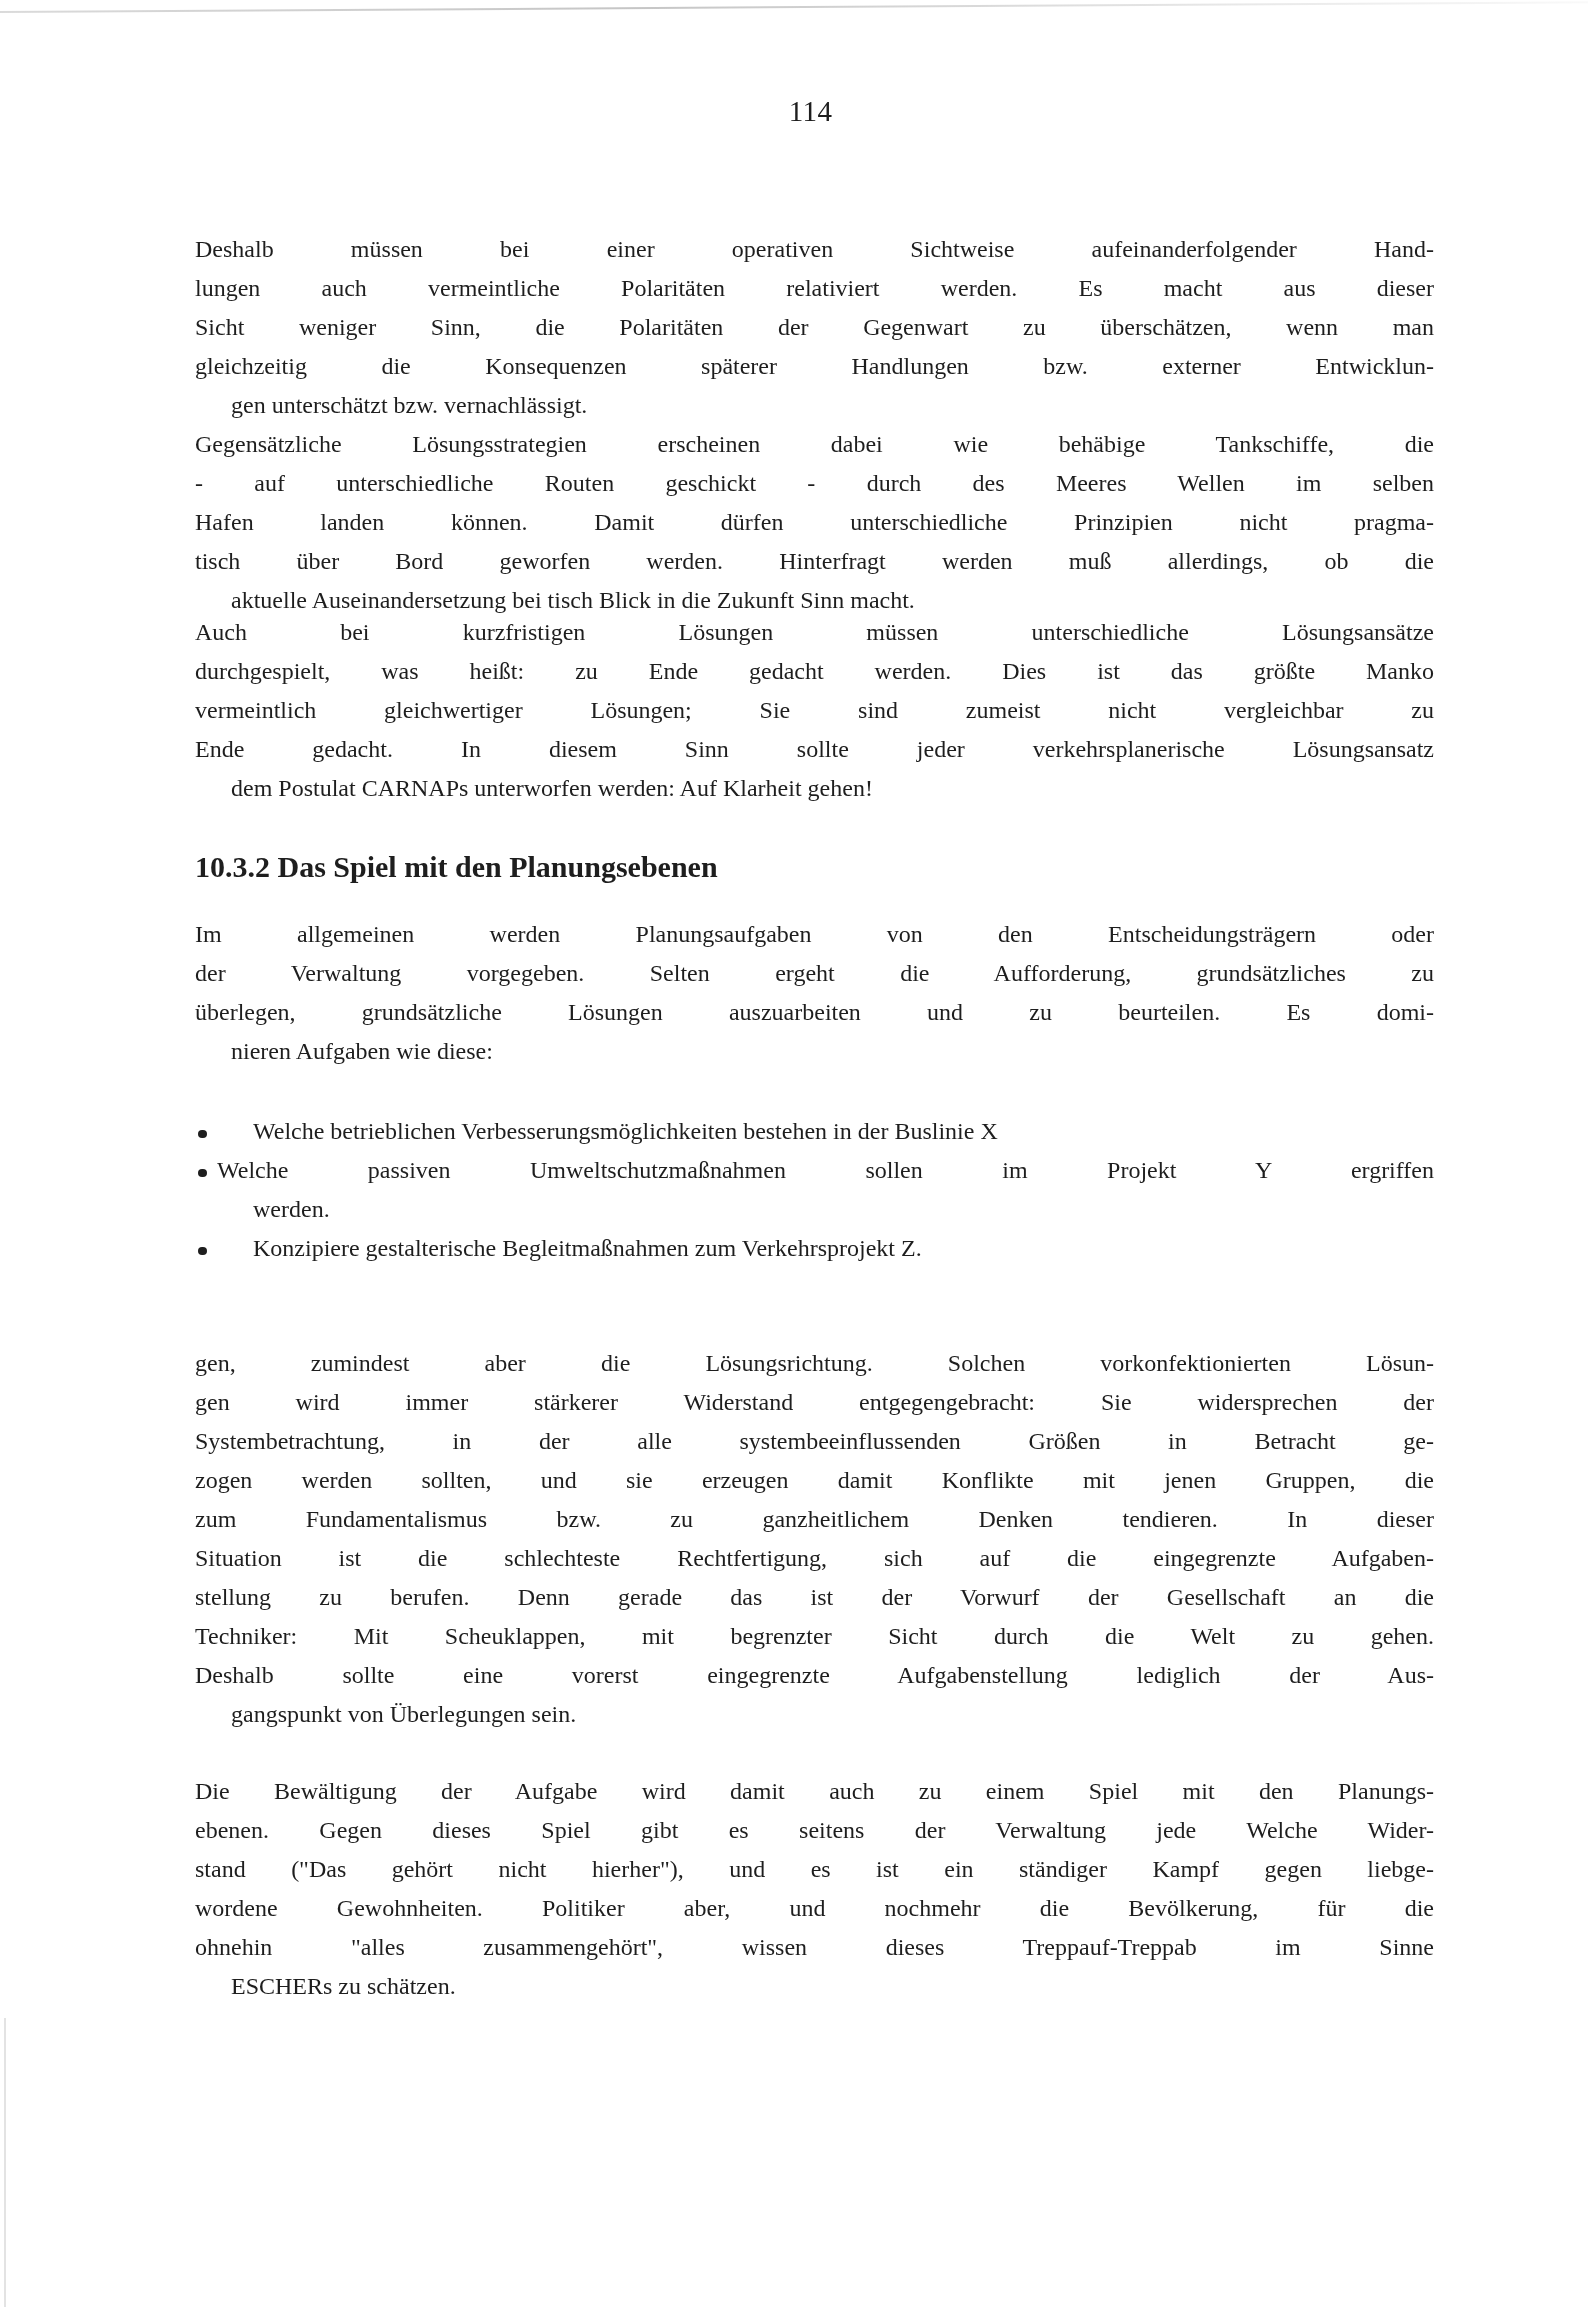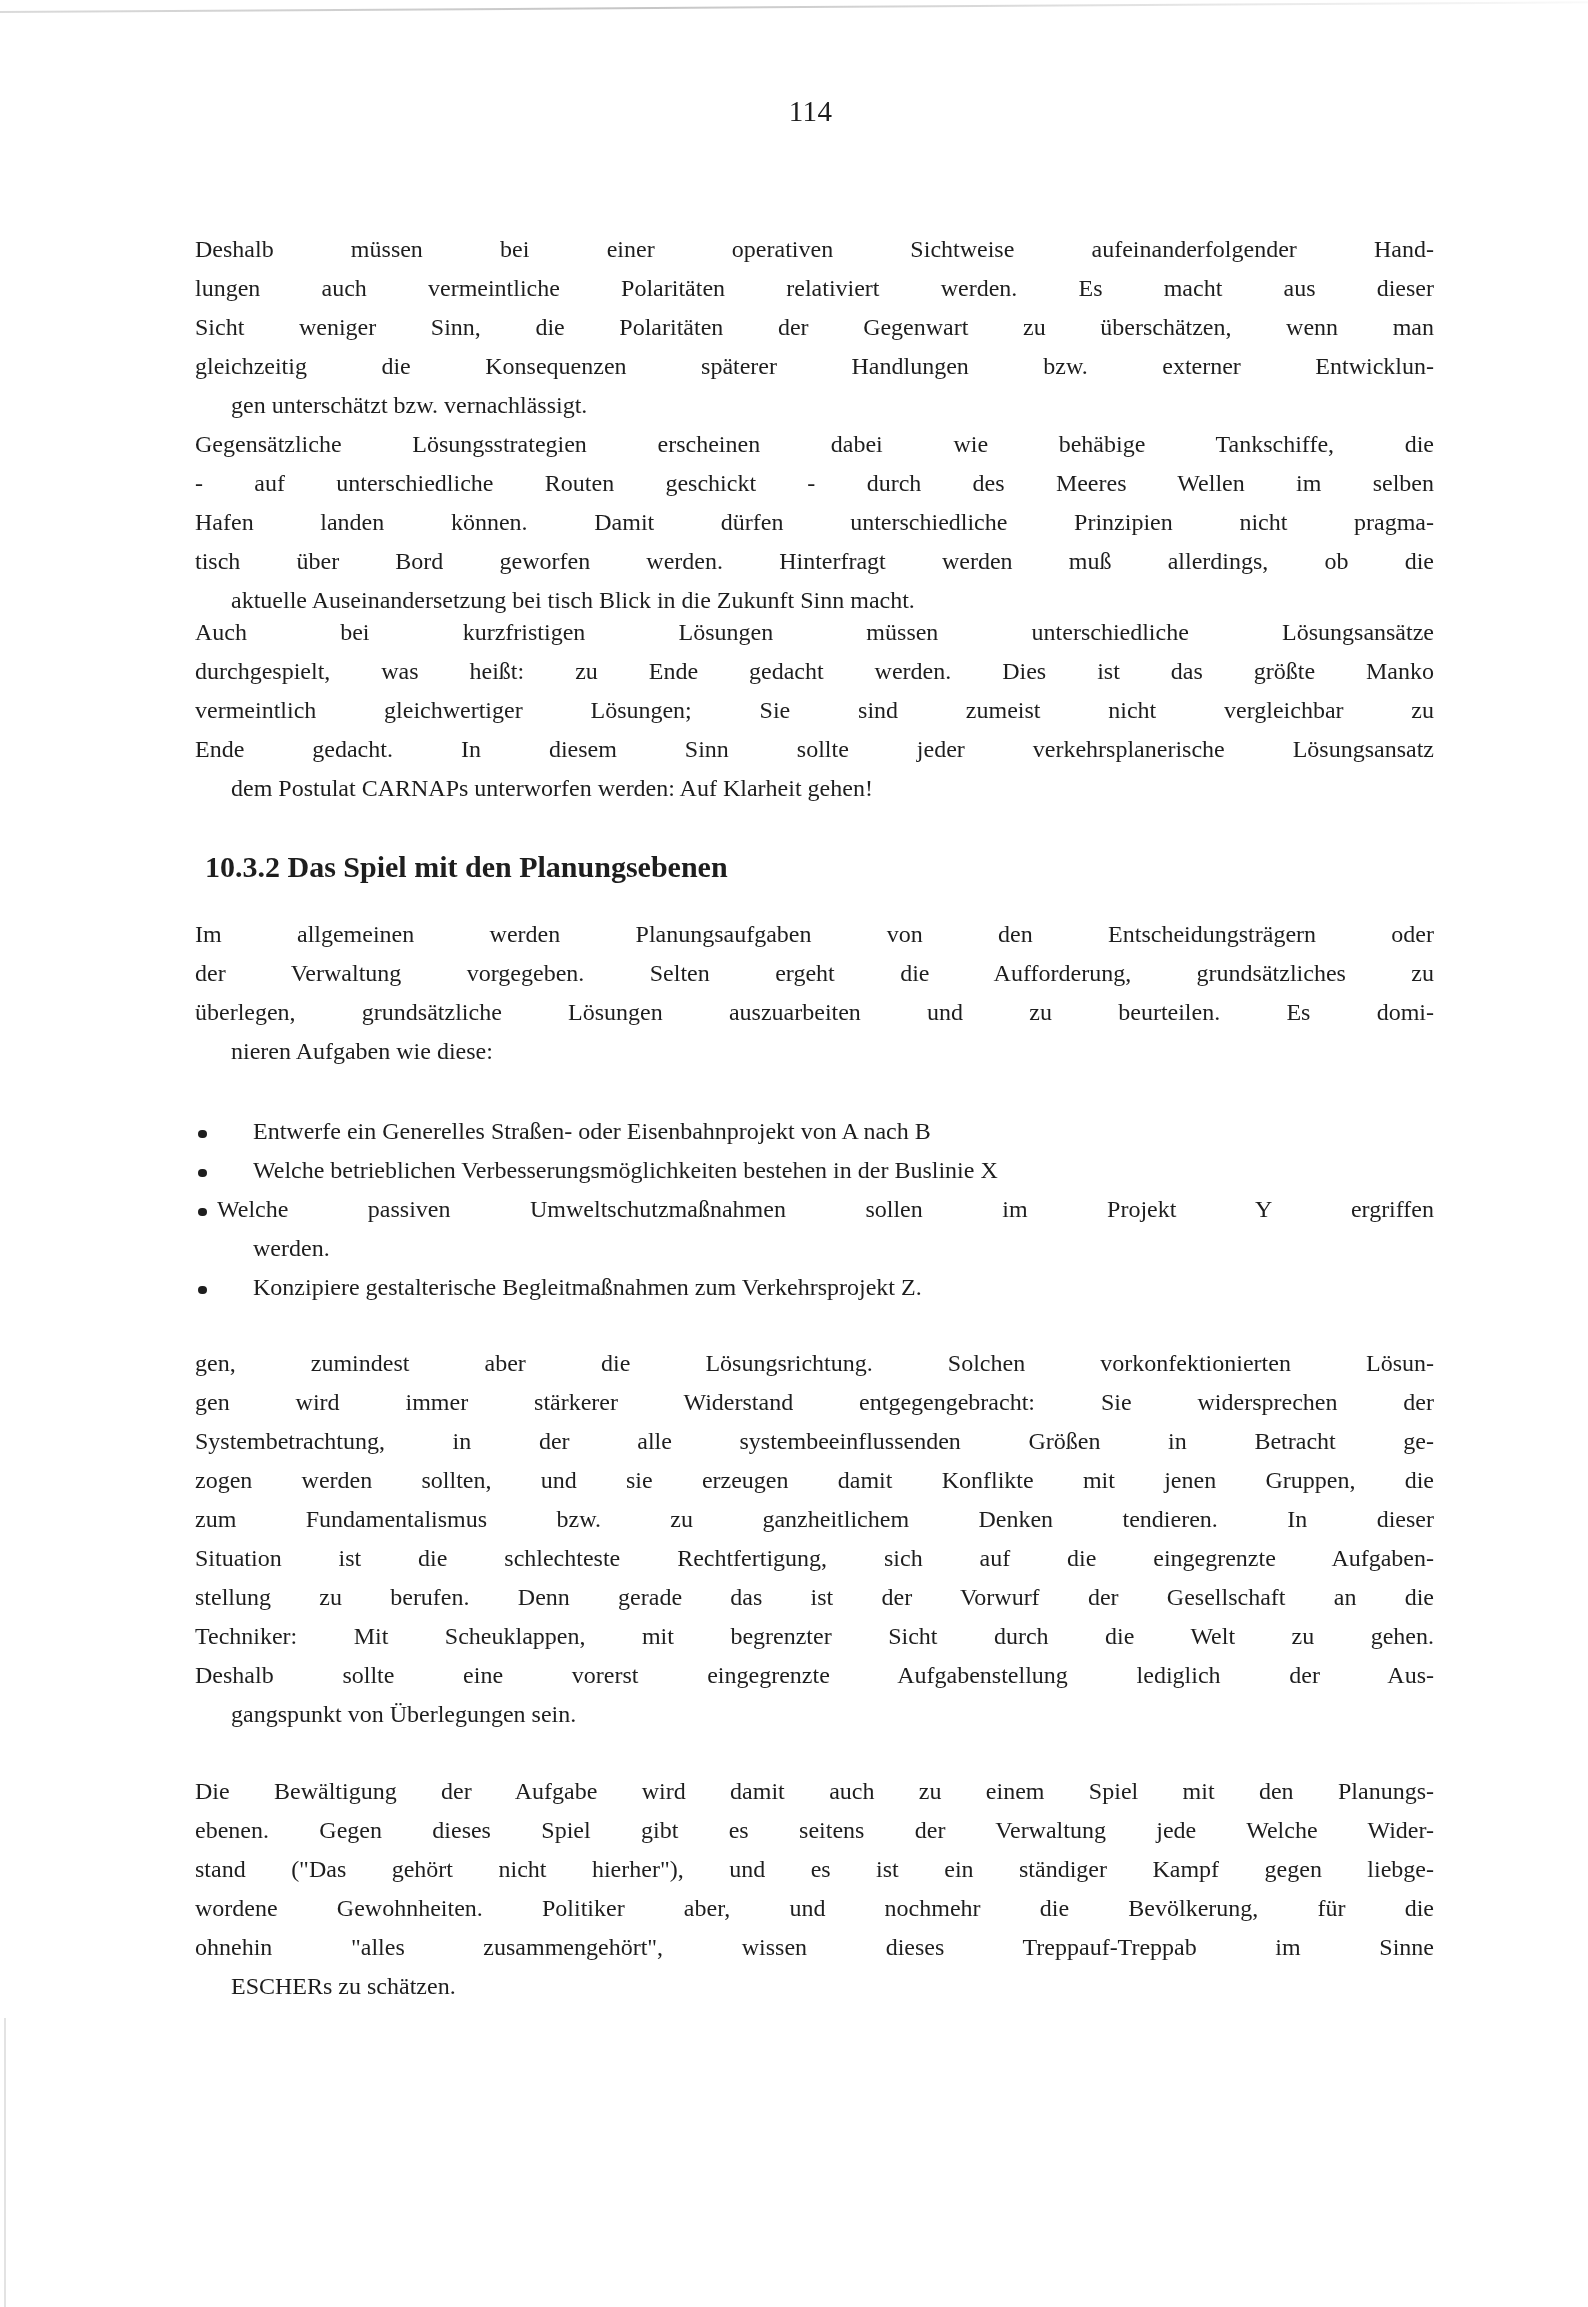--- a/index.html
+++ b/index.html
@@ -62,21 +62,20 @@
       margin-left: 36px;
     }
     .heading {
       position: absolute;
       left: 195px;
       top: 848px;
       font-size: 30px;
       font-weight: bold;
       line-height: 38px;
       white-space: nowrap;
-      margin-left: 10px;
     }
     .bullet-list {
       position: absolute;
       left: 195px;
       width: 1239px;
       top: 1112px;
     }
     .bullet-item {
       position: relative;
       padding-left: 22px;
@@ -134,24 +133,20 @@
 <div class="text-block" style="top:915px;">
   <span class="line">Im allgemeinen werden Planungsaufgaben von den Entscheidungsträgern oder</span>
   <span class="line">der Verwaltung vorgegeben. Selten ergeht die Aufforderung, grundsätzliches zu</span>
   <span class="line">überlegen, grundsätzliche Lösungen auszuarbeiten und zu beurteilen. Es domi-</span>
   <span class="line last">nieren Aufgaben wie diese:</span>
 </div>
 
 <div class="bullet-list">
   <div class="bullet-item">
     <span class="bullet"></span>
-    <span class="line last">Entwerfe ein Generelles Straßen- oder Eisenbahnprojekt von A nach B</span>
-  </div>
-  <div class="bullet-item">
-    <span class="bullet"></span>
     <span class="line last">Welche betrieblichen Verbesserungsmöglichkeiten bestehen in der Buslinie X</span>
   </div>
   <div class="bullet-item">
     <span class="bullet"></span>
     <span class="line">Welche passiven Umweltschutzmaßnahmen sollen im Projekt Y ergriffen</span>
     <span class="line last cont">werden.</span>
   </div>
   <div class="bullet-item">
     <span class="bullet"></span>
     <span class="line last">Konzipiere gestalterische Begleitmaßnahmen zum Verkehrsprojekt Z.</span>

